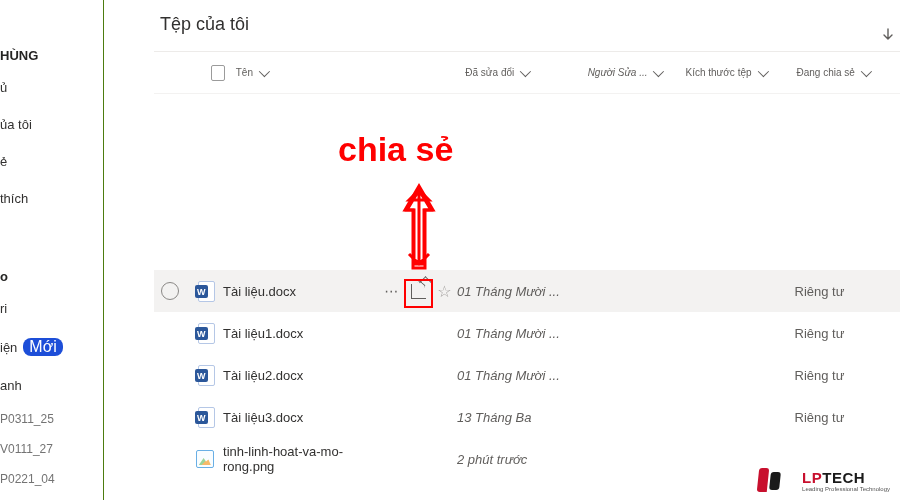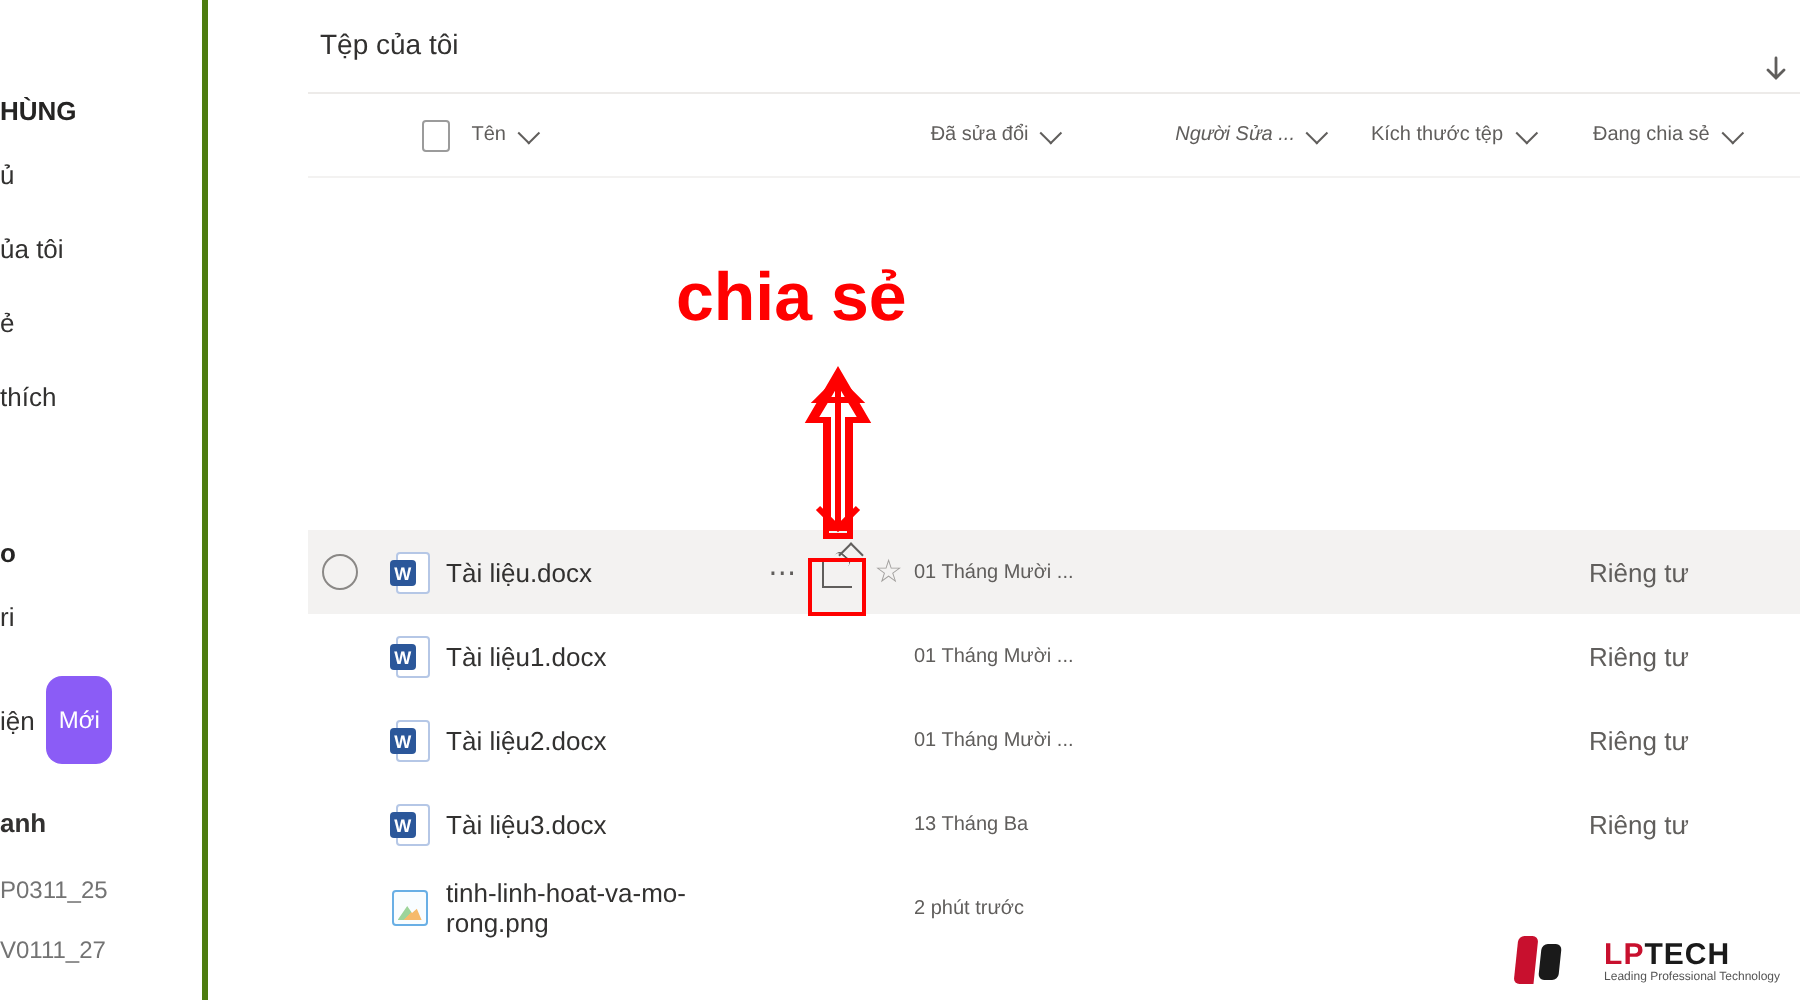--- a/index.html
+++ b/index.html
@@ -12,21 +12,21 @@
       height: 500px;
       overflow: hidden;
       position: relative;
     }
     .sidebar {
       position: absolute;
       left: 0; top: 0; bottom: 0;
       width: 104px;
       background: #fff;
       padding-top: 10px;
-      border-right: 3px solid #4d7c0f;
+      border-right: 1px solid #4d7c0f;
     }
     .badge-top {
       position: absolute;
       top: 8px; left: -8px;
       background: #4f52b2;
       color: #fff;
       font-size: 12px;
       padding: 3px 10px 3px 14px;
       border-radius: 12px;
     }
@@ -42,40 +42,40 @@
       font-size: 13px;
       color: #323130;
       padding: 11px 0 11px 0px;
       cursor: pointer;
       display: flex;
       align-items: center;
       gap: 6px;
     }
     .side-label { display: inline-block; }
     .new-pill {
-      background: #8b5cf6;
+      background: #1d4ed8;
       color: #fff;
-      font-size: 12px;
-      padding: 15px 6px;
+      font-size: 16px;
+      padding: 0 6px;
       border-radius: 8px;
     }
     .side-sub {
       font-size: 12px;
       color: #737373;
       padding: 8px 0 8px 0px;
     }
     .main {
       position: absolute;
       left: 120px; right: 0; top: 0; bottom: 0;
       padding-left: 40px;
       padding-top: 14px;
       background: #fff;
     }
     .page-title {
-      font-size: 14px;
+      font-size: 18px;
       font-weight: 400;
       color: #323130;
       margin-bottom: 16px;
     }
     .content-panel {
       background: #fff;
       border-top: 1px solid #edebe9;
       margin-left: -6px;
     }
     .columns {
@@ -224,21 +224,21 @@
       width: 9px; height: 6px;
       border-top: 1.4px solid #605e5c;
       border-radius: 6px 6px 0 0 / 10px;
       transform: rotate(40deg);
     }
     .star-icon {
       color: #a19f9d;
       font-size: 16px;
       cursor: pointer;
     }
-    .row-mod { width: 130px; color: #605e5c; font-size: 10px; }
+    .row-mod { width: 130px; color: #605e5c; font-size: 13px; font-style: italic; }
     .row-by { width: 104px; }
     .row-size { width: 118px; }
     .row-share { width: 110px; color: #605e5c; font-size: 13px; }
     .highlight-box {
       position: absolute;
       border: 2.5px solid #f00;
       pointer-events: none;
     }
     .hb1 { top: 279px; left: 404px; width: 29px; height: 29px; }
     .annotation {
@@ -318,21 +318,21 @@
     </div>
 
   <div class="side-section second">o</div>
   <div class="side-item">
       <span class="side-label">ri</span>
     </div>
   <div class="side-item">
     <span class="side-label">iện</span>
     <span class="new-pill">Mới</span>
   </div>
-  <div class="side-item" style="font-weight:700">
+  <div class="side-item" style="font-weight:400">
       <span class="side-label">anh</span>
     </div>
   <div class="side-sub">P0311_25</div>
   <div class="side-sub">V0111_27</div>
   <div class="side-sub">P0221_04</div>
 </div>
 
 <div class="main">
   <div class="page-title">Tệp của tôi</div>
   <div class="dl-arrow">

